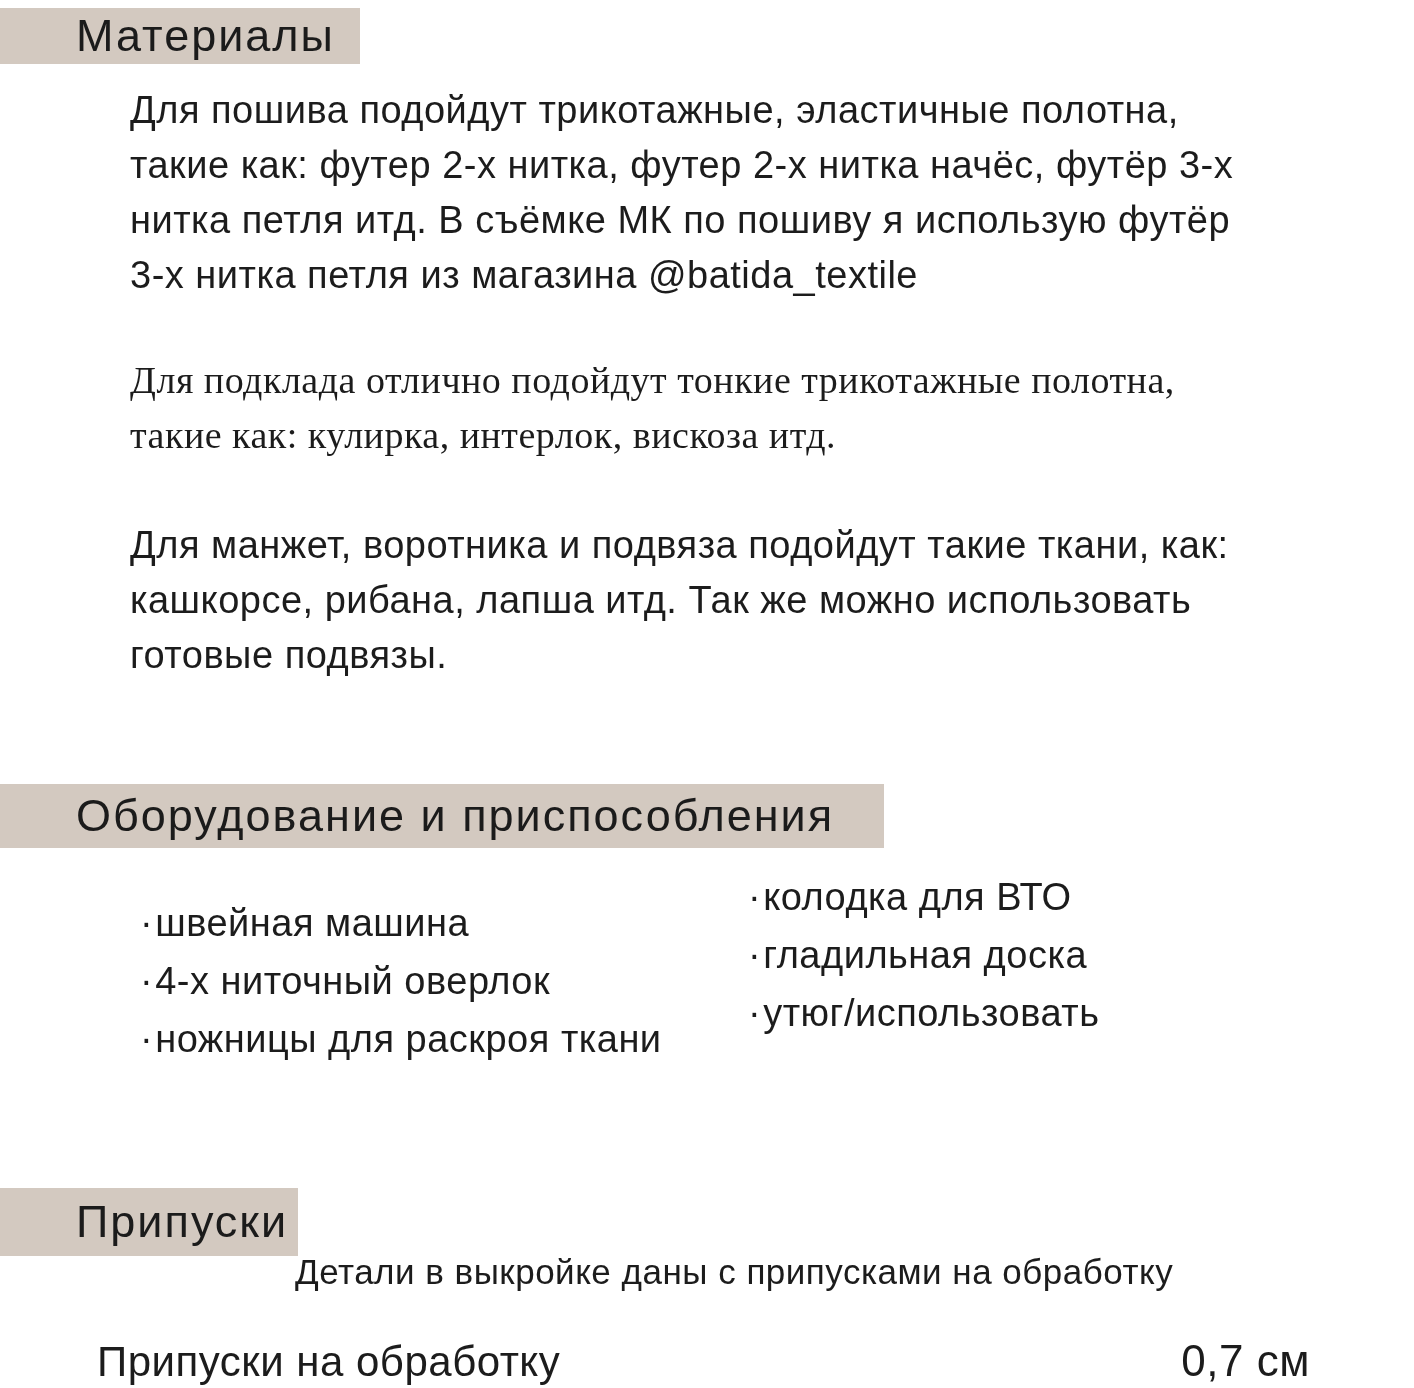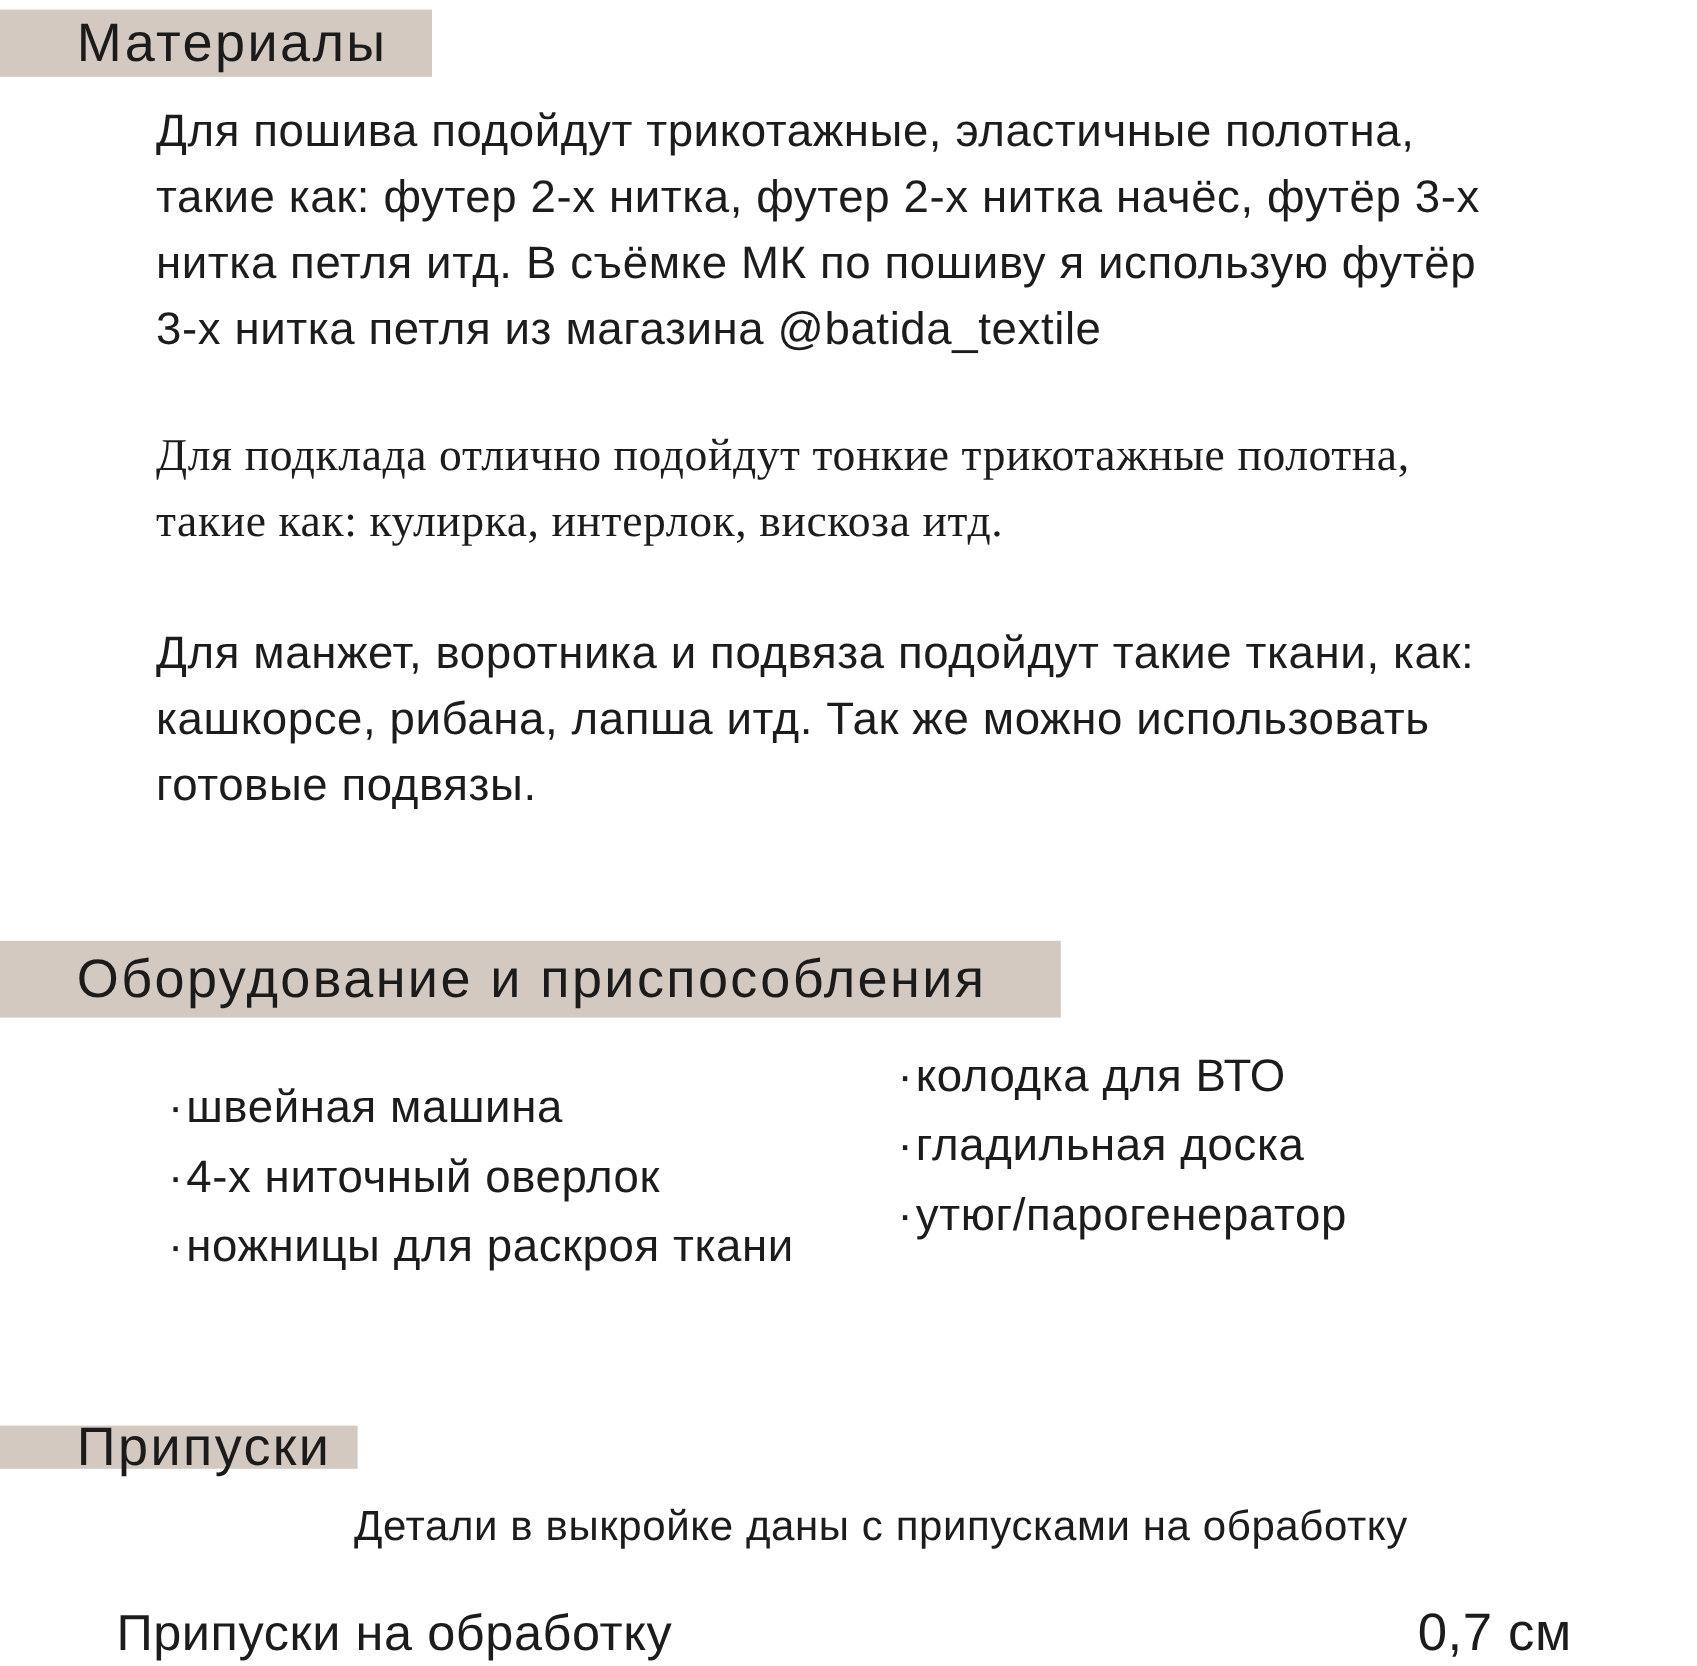--- a/index.html
+++ b/index.html
@@ -15,31 +15,31 @@
 
   
   .hl-bar {
     position: absolute;
     left: 0;
     background: #d3c9c0;
     display: flex;
     align-items: center;
   }
   .hl-bar .hl-title {
-    margin: 4px;
+    margin: 16px;
     font-weight: 400;
     font-size: 45px;
     letter-spacing: 2px;
     padding-left: 60px;
     white-space: nowrap;
     color: #1b1b1b;
   }
   .bar-materials  { top: 8px;    width: 360px; height: 56px; }
   .bar-equipment  { top: 784px;  width: 884px; height: 64px; }
-  .bar-allowances { top: 1188px; width: 298px; height: 36px; }
+  .bar-allowances { top: 1188px; width: 298px; height: 68px; }
 
   
   .body-para {
     position: absolute;
     margin: 0;
     left: 130px;
     width: 1140px;
     font-size: 38px;
     line-height: 55px;
     letter-spacing: 0.5px;
@@ -119,21 +119,21 @@
     </div>
 
     <div class="equip-col col-right">
       <div class="equip-item">
         <span class="bullet-dot">·</span><span>колодка для ВТО</span>
       </div>
       <div class="equip-item">
         <span class="bullet-dot">·</span><span>гладильная доска</span>
       </div>
       <div class="equip-item">
-        <span class="bullet-dot">·</span><span>утюг/парогенератор</span>
+        <span class="bullet-dot">·</span><span>утюг/использовать</span>
       </div>
     </div>
   </section>
 
   <section>
     <div class="hl-bar bar-allowances">
       <h1 class="hl-title">Припуски</h1>
     </div>
     <p class="allowance-note">Детали в выкройке даны с припусками на обработку</p>
 

